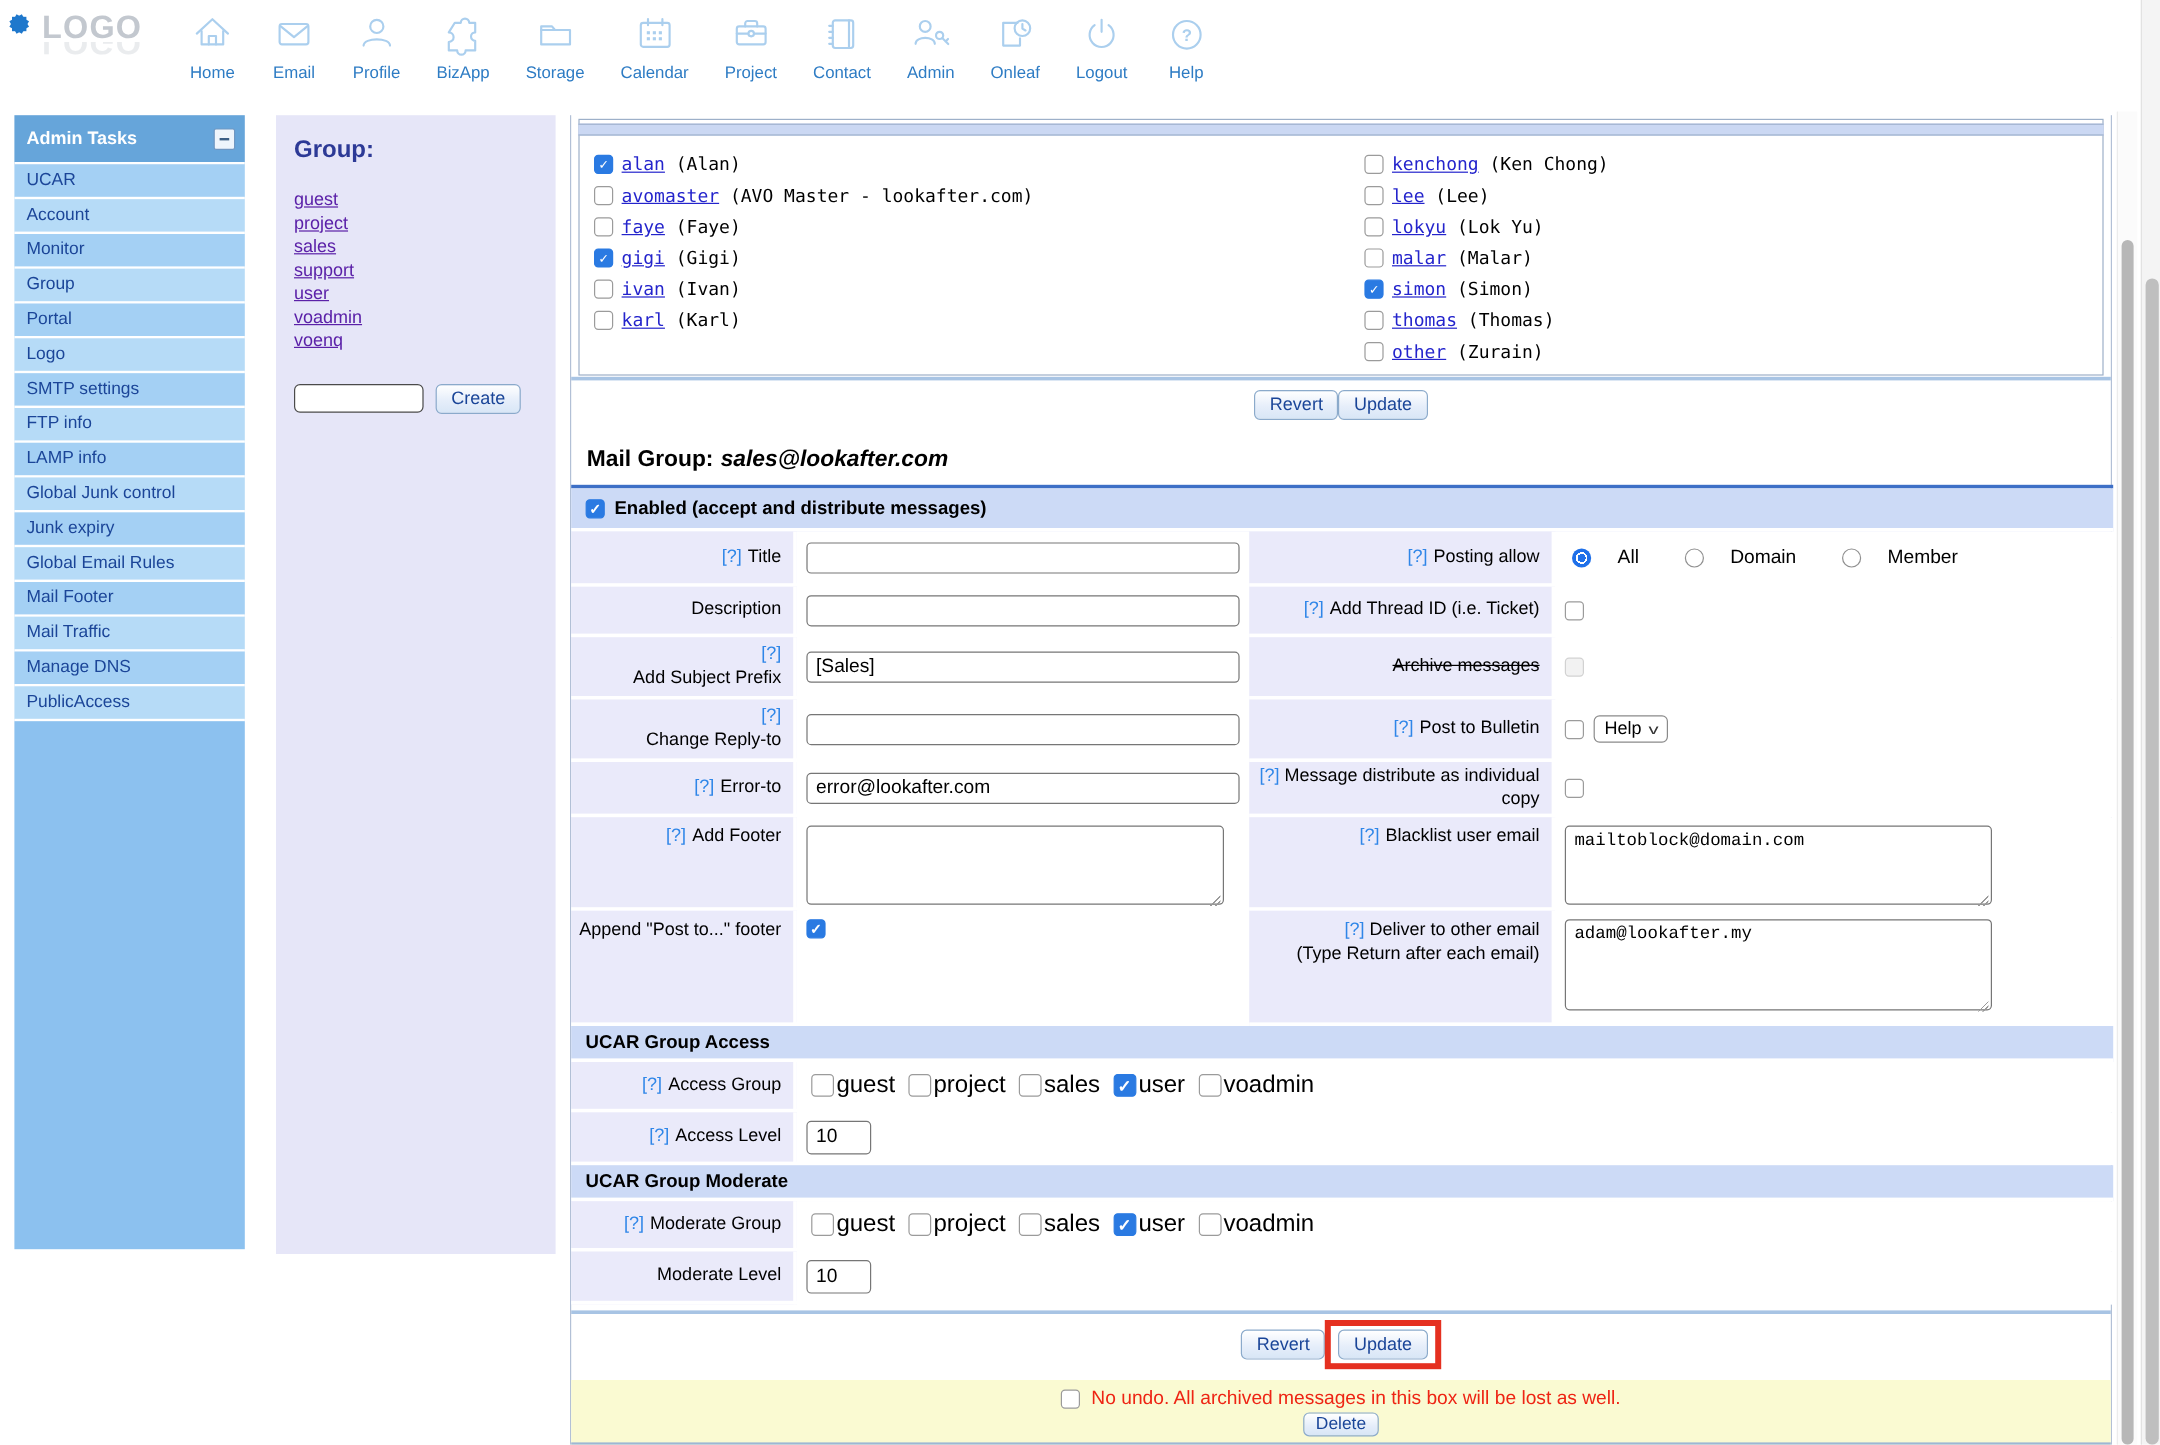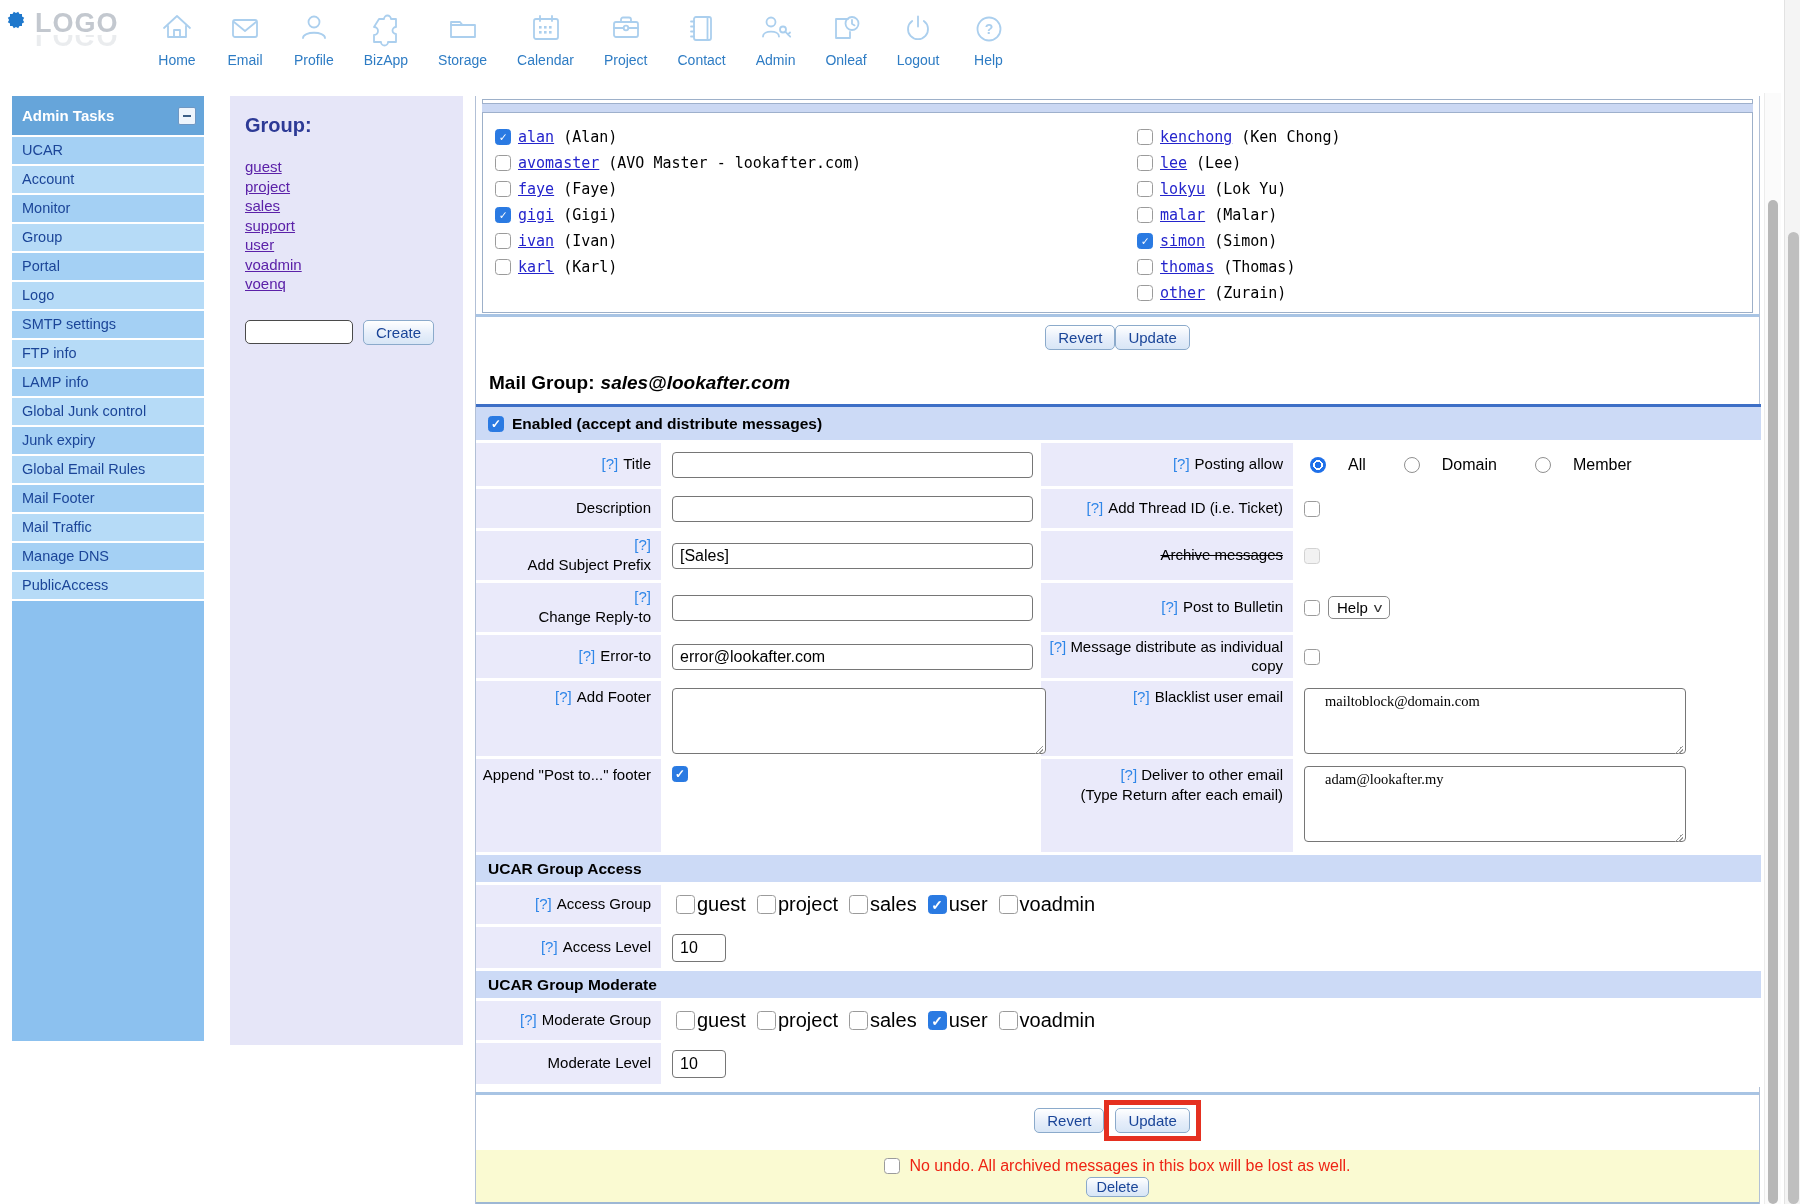--- a/index.html
+++ b/index.html
@@ -89,22 +89,22 @@
   .fld.top{align-items:flex-start;padding-top:7px}
   .full{grid-column:1/-1;background:#ccdaf6;border-bottom:3px solid #fff;box-sizing:border-box;
         display:flex;align-items:center;padding-left:12px;gap:8px;font-weight:bold;font-size:15.5px}
   .span3{grid-column:2/-1}
   a.help{color:#2f86e8;text-decoration:none;cursor:pointer;white-space:nowrap}
   .stack{display:flex;flex-direction:column;align-items:flex-end;justify-content:center;gap:1px}
   .strike{text-decoration:line-through}
   .tinput{height:24px;border:1px solid #767676;border-radius:4px;font-size:16px;padding:0 7px;font-family:"Liberation Sans",sans-serif}
   .winput{width:348px}
   .level{width:38px;height:26px;font-size:16px}
-  .tarea{border:1px solid #767676;border-radius:4px;font-size:14.5px;padding:4px 20px;resize:none;
-         font-family:Liberation Serif, serif;position:relative}
+  .tarea{border:1px solid #767676;border-radius:4px;font-size:14.5px;padding:4px 7px;resize:none;
+         font-family:Liberation Mono, monospace;position:relative}
   .ta-wrap{position:relative;display:inline-block}
   .ta-grip{position:absolute;right:3px;bottom:4px;width:9px;height:9px;pointer-events:none;
      background:linear-gradient(135deg,transparent 0 50%,#9a9a9a 50% 58%,transparent 58% 72%,#9a9a9a 72% 80%,transparent 80%)}
   .ritem{display:inline-flex;align-items:center;gap:22px;cursor:pointer}
   .rgroup{display:flex;gap:38px;padding-left:6px}
   .rlabel{font-size:16px}
   .sel{border:1px solid #8a8a8a;border-radius:5px;padding:2px 8px;font-size:15px;display:inline-flex;
        gap:7px;align-items:center;background:#fff;cursor:pointer}
   .sel .chev{font-size:12px;color:#333;transform:scaleX(1.4)}
   .gset{display:flex;align-items:center;gap:11px;padding-left:4px}

